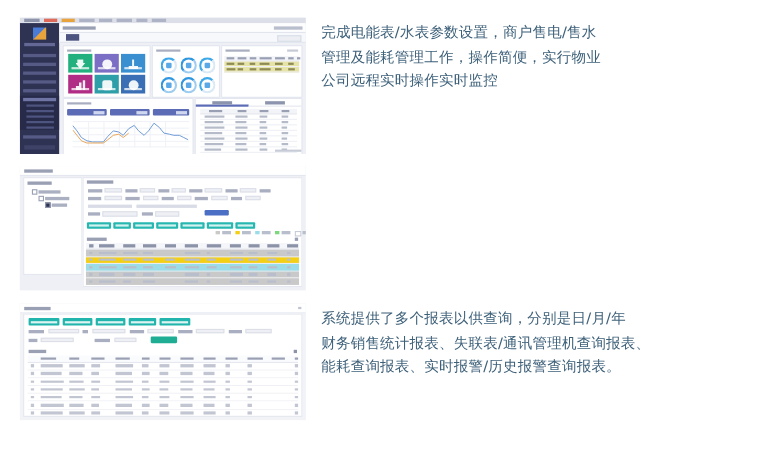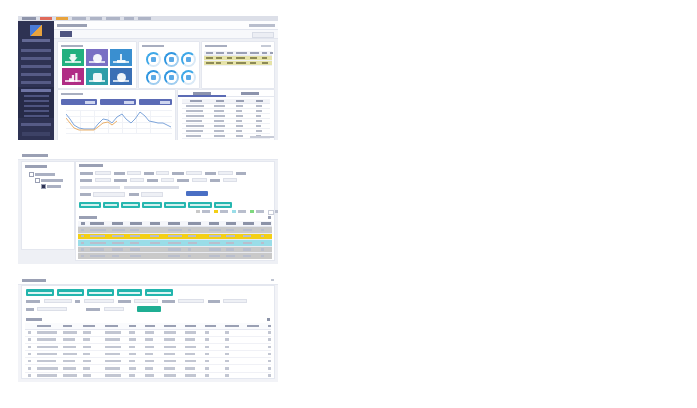--- a/index.html
+++ b/index.html
@@ -710,14 +710,20 @@
             <span style="left:160px;width:11px;"></span>
             <span style="left:180px;width:4px;"></span>
             <span style="left:200px;width:4px;"></span>
             <span style="left:243px;width:11px;"></span>
           </div>
 
       </div>
     </div>
   </div>
 
+  <div class="desc" id="desc1">完成电能表/水表参数设置，商户售电/售水
+管理及能耗管理工作，操作简便，实行物业
+公司远程实时操作实时监控</div>
+  <div class="desc" id="desc3">系统提供了多个报表以供查询，分别是日/月/年
+财务销售统计报表、失联表/通讯管理机查询报表、
+能耗查询报表、实时报警/历史报警查询报表。</div>
 
 </div>
 
 </body></html>

